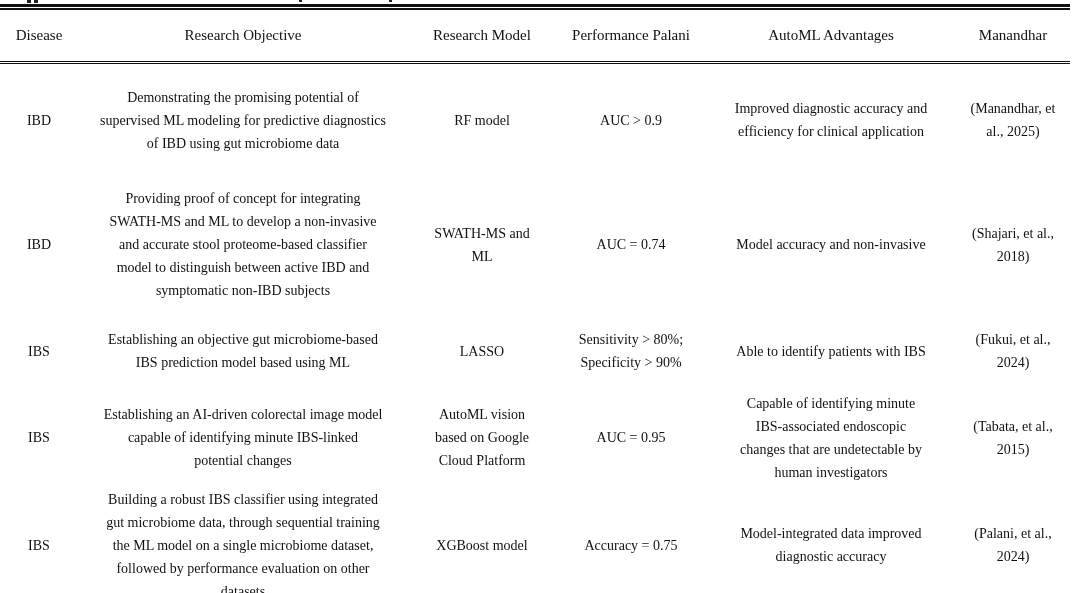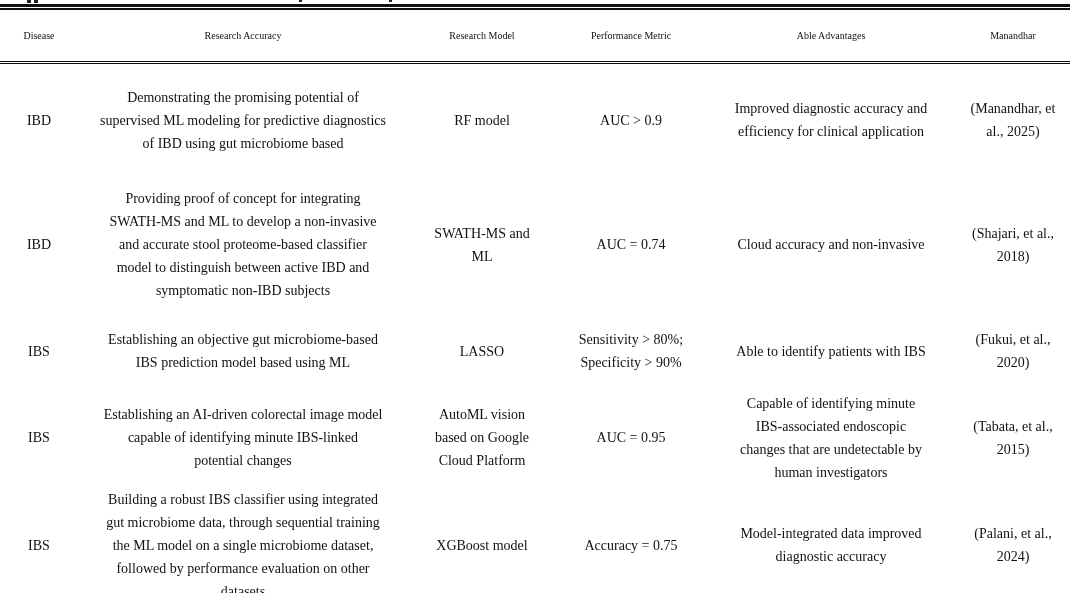--- a/index.html
+++ b/index.html
@@ -56,21 +56,21 @@
     text-align: center;
     vertical-align: middle;
     padding: 2px 4px;
     font-size: 14px;
     line-height: 23px;
     white-space: pre-line;
     overflow: hidden;
   }
   table.paper-table thead th {
     border-bottom: 3px double #111;
-    font-size: 10px;
+    font-size: 15px;
     height: 47px;
     white-space: normal;
   }
   col.c-disease  { width: 78px;  }
   col.c-objective{ width: 330px; }
   col.c-model    { width: 148px; }
   col.c-metric   { width: 150px; }
   col.c-advant   { width: 250px; }
   col.c-ref      { width: 114px; }
 
@@ -99,64 +99,64 @@
       <col class="c-disease">
       <col class="c-objective">
       <col class="c-model">
       <col class="c-metric">
       <col class="c-advant">
       <col class="c-ref">
     </colgroup>
     <thead>
       <tr>
         <th>Disease</th>
-        <th>Research Accuracy</th>
+        <th>Research Objective</th>
         <th>Research Model</th>
-        <th>Performance Metric</th>
-        <th>Able Advantages</th>
+        <th>Performance Palani</th>
+        <th>AutoML Advantages</th>
         <th>Manandhar</th>
       </tr>
     </thead>
     <tbody>
       <tr>
         <td>IBD</td>
         <td>Demonstrating the promising potential of
 supervised ML modeling for predictive diagnostics
-of IBD using gut microbiome based</td>
+of IBD using gut microbiome data</td>
         <td>RF model</td>
         <td>AUC &gt; 0.9</td>
         <td>Improved diagnostic accuracy and
 efficiency for clinical application</td>
         <td>(Manandhar, et
 al., 2025)</td>
       </tr>
       <tr>
         <td>IBD</td>
         <td>Providing proof of concept for integrating
 SWATH-MS and ML to develop a non-invasive
 and accurate stool proteome-based classifier
 model to distinguish between active IBD and
 symptomatic non-IBD subjects</td>
         <td>SWATH-MS and
 ML</td>
         <td>AUC = 0.74</td>
-        <td>Cloud accuracy and non-invasive</td>
+        <td>Model accuracy and non-invasive</td>
         <td>(Shajari, et al.,
 2018)</td>
       </tr>
       <tr>
         <td>IBS</td>
         <td>Establishing an objective gut microbiome-based
 IBS prediction model based using ML</td>
         <td>LASSO</td>
         <td>Sensitivity &gt; 80%;
 Specificity &gt; 90%</td>
         <td>Able to identify patients with IBS</td>
         <td>(Fukui, et al.,
-2020)</td>
+2024)</td>
       </tr>
       <tr>
         <td>IBS</td>
         <td>Establishing an AI-driven colorectal image model
 capable of identifying minute IBS-linked
 potential changes</td>
         <td>AutoML vision
 based on Google
 Cloud Platform</td>
         <td>AUC = 0.95</td>

